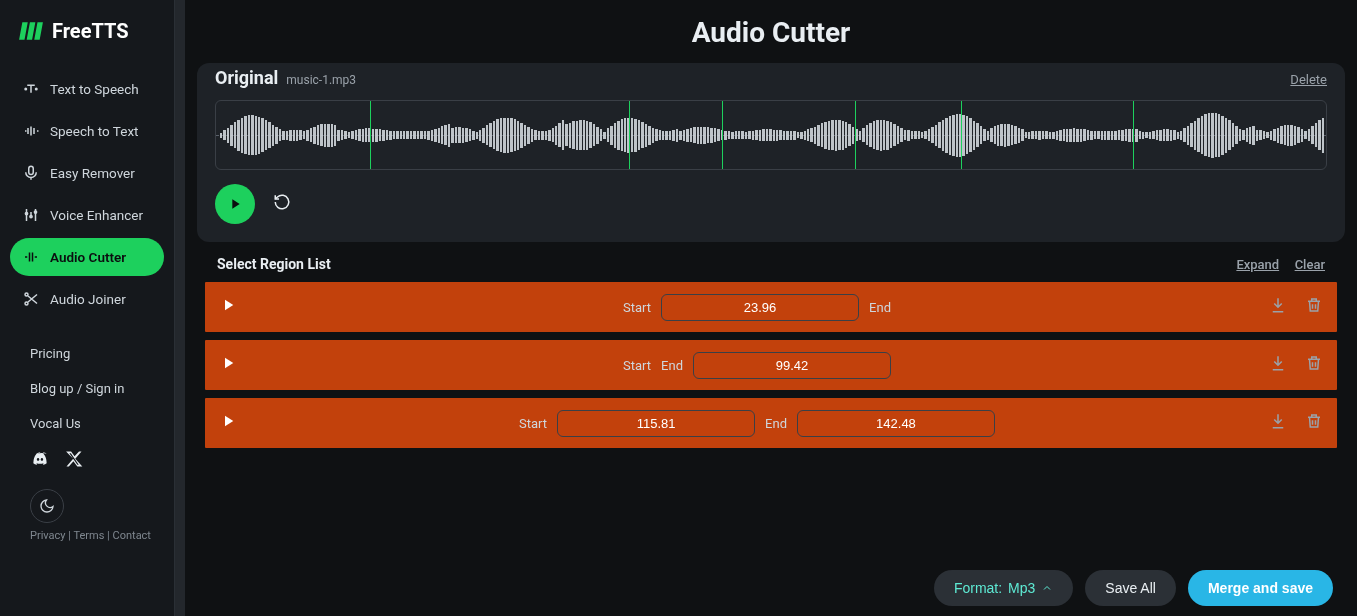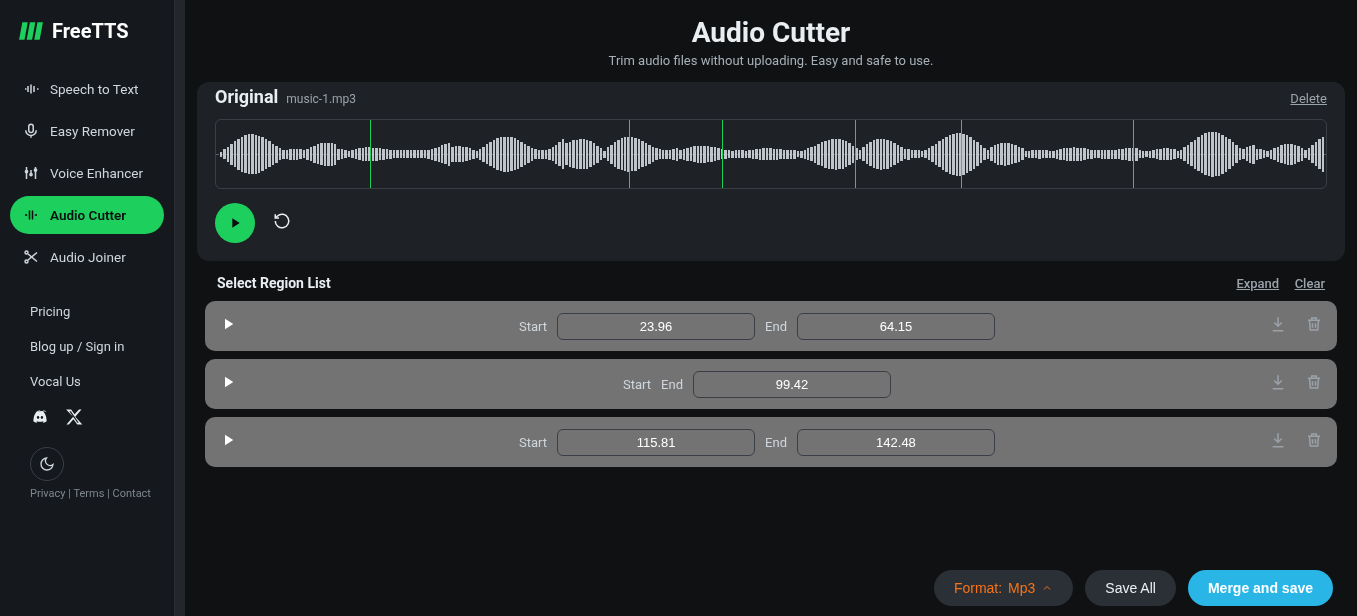--- a/index.html
+++ b/index.html
@@ -152,22 +152,22 @@
 .list-header {
   display: flex; justify-content: space-between; align-items: center;
   padding: 0 20px 10px 20px;
   font-size: 14px; font-weight: 700;
 }
 .list-header .right a {
   font-size: 13px; color: #9aa2aa; text-decoration: underline; margin-left: 12px; cursor: pointer; font-weight: 500;
 }
 
 .region-row {
-  background: #737373;
-  border-radius: 10px;
+  background: #c2410c;
+  border-radius: 1px;
   height: 50px;
   display: flex;
   align-items: center;
   padding: 0 14px;
   margin: 0 8px 8px 8px;
 }
 .region-row .play-small { cursor: pointer; color: #fff; margin-right: 8px; }
 .region-row .spacer { flex: 1; }
 .region-row .time-group { display: flex; align-items: center; gap: 10px; justify-content: center; flex: 2; }
 .region-row .lbl { font-size: 13px; color: #cfd6dc; }
@@ -188,39 +188,49 @@
   padding: 14px 12px 10px 0;
 }
 .btn {
   border-radius: 22px;
   padding: 10px 20px;
   font-size: 14px;
   cursor: pointer;
   border: none;
   display: flex; align-items: center; gap: 6px;
 }
-.btn-format { background: #2b3036; color: #f97316; }
+.btn-format { background: #2b3036; color: #5eead4; }
 .btn-saveall { background: #2b3036; color: #e9eef2; }
 .btn-merge { background: #29b6e6; color: #fff; font-weight: 600; }
 </style>
 </head>
 <body>
 
 <aside class="sidebar">
   <div class="logo">
     <svg viewBox="0 0 24 24">
       <path d="M4 4 L9 4 L6 20 L1 20 Z M11 4 L16 4 L13 20 L8 20 Z M18 4 L23 4 L20 20 L15 20 Z" fill="#1dd05d"></path>
     </svg>
     <span>FreeTTS</span>
   </div>
 
   <nav class="nav">
     <div class="nav-item">
       <span class="icon">
         <svg width="18" height="18" viewBox="0 0 24 24" fill="none" stroke="currentColor" stroke-width="2">
+            <path d="M7 7h10M12 7v10"></path>
+            <circle cx="5" cy="12" r="1"></circle>
+            <circle cx="19" cy="12" r="1"></circle>
+          </svg>
+      </span>
+      <span>Text to Speech</span>
+    </div>
+    <div class="nav-item">
+      <span class="icon">
+        <svg width="18" height="18" viewBox="0 0 24 24" fill="none" stroke="currentColor" stroke-width="2">
             <path d="M4 12h2M8 8v8M12 6v12M16 8v8M20 12h2"></path>
           </svg>
       </span>
       <span>Speech to Text</span>
     </div>
     <div class="nav-item">
       <span class="icon">
         <svg width="18" height="18" viewBox="0 0 24 24" fill="none" stroke="currentColor" stroke-width="2">
             <rect x="9" y="3" width="6" height="11" rx="3"></rect>
             <path d="M5 11a7 7 0 0 0 14 0M12 18v3"></path>
@@ -283,21 +293,20 @@
     </div>
     <div class="footer-links">Privacy | Terms | Contact</div>
   </nav>
 </aside>
 
 <div class="scroll-strip"></div>
 
 <main class="main">
   <div class="header">
     <h1>Audio Cutter</h1>
-    <p>Trim audio files without uploading. Easy and safe to use.</p>
   </div>
 
   <section class="card">
     <div class="card-header">
       <div class="left">
         <span class="title">Original</span>
         <span class="filename">music-1.mp3</span>
       </div>
       <span class="delete-link">Delete</span>
     </div>
@@ -662,21 +671,20 @@
     <span class="play-small">
       <svg width="18" height="18" viewBox="0 0 24 24" fill="currentColor">
             <path d="M8 5v14l11-7z"></path>
           </svg>
     </span>
     <span class="spacer"></span>
     <span class="time-group">
       <span class="lbl">Start</span>
       <input class="val" value="23.96" style="">
       <span class="lbl">End</span>
-      <input class="val" value="64.15" style="">
     </span>
     <span class="spacer"></span>
     <span class="actions">
       <span class="aicon">
         <svg width="18" height="18" viewBox="0 0 24 24" fill="none" stroke="currentColor" stroke-width="2">
               <path d="M12 3v12M7 10l5 5 5-5M5 21h14"></path>
             </svg>
       </span>
       <span class="aicon">
         <svg width="18" height="18" viewBox="0 0 24 24" fill="none" stroke="currentColor" stroke-width="2">

